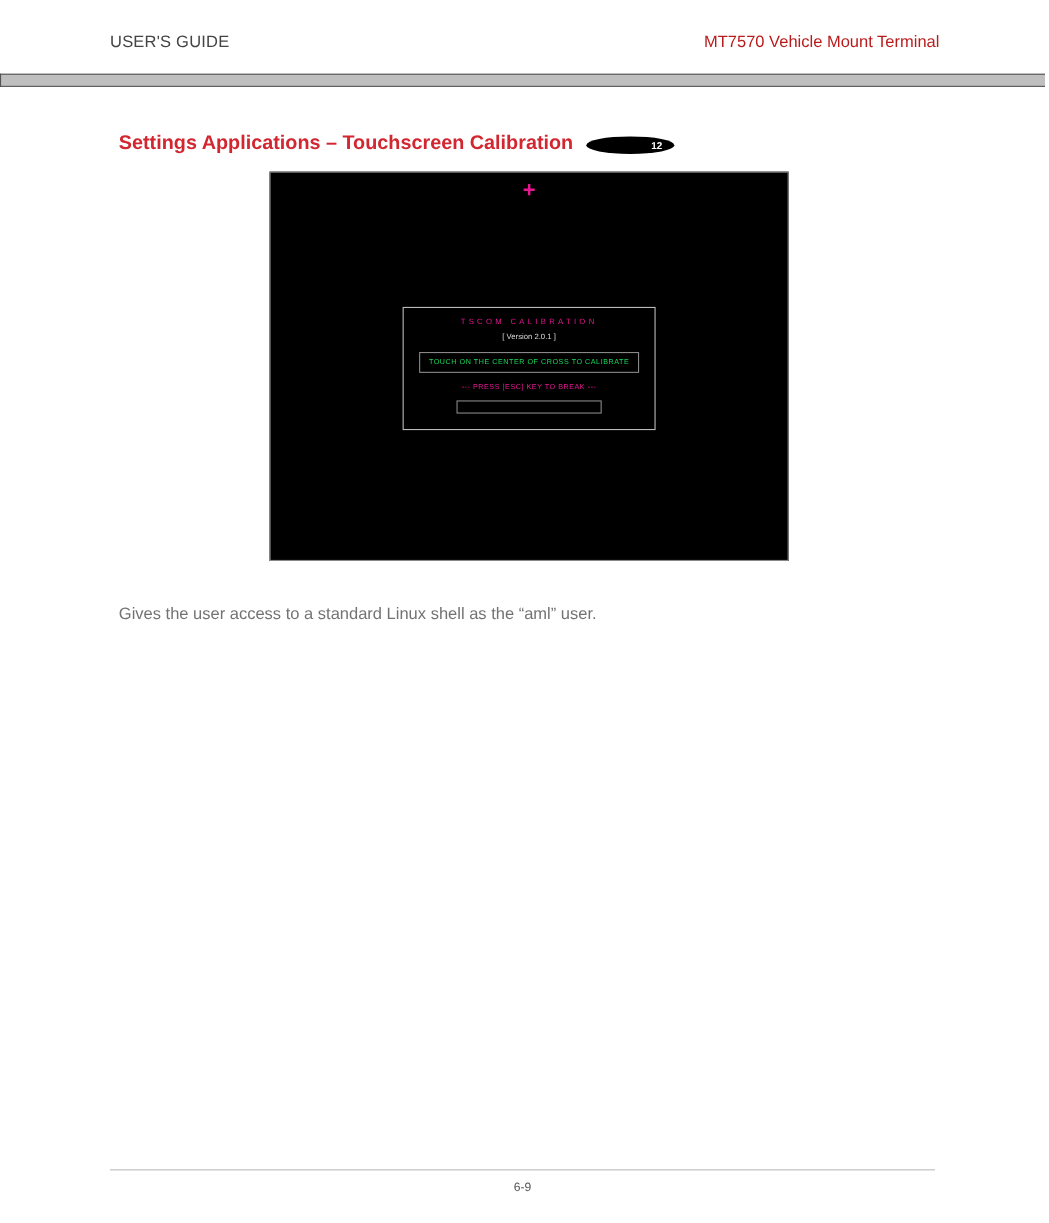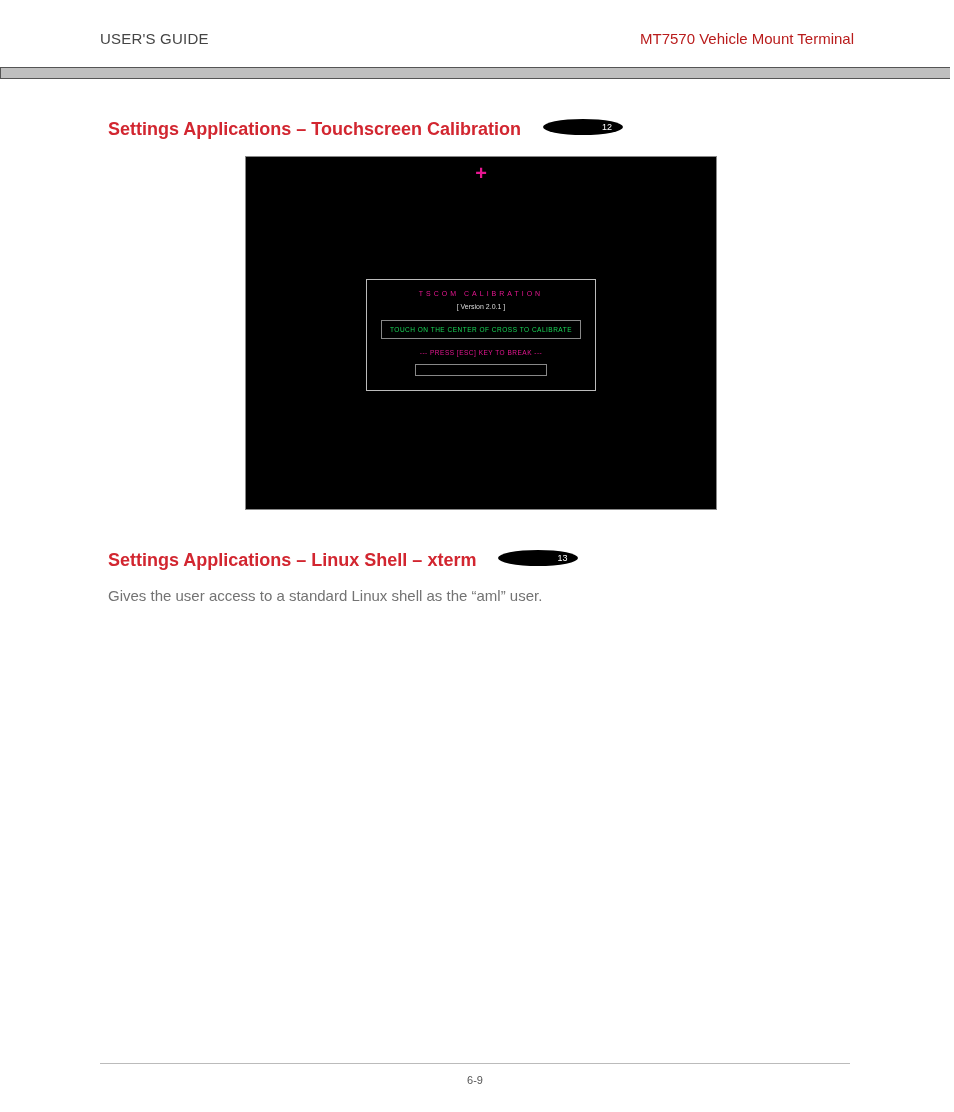--- a/index.html
+++ b/index.html
@@ -39,34 +39,34 @@
   }
   .content {
     padding: 30px 100px 0 108px;
   }
   .section-title {
     color: #d22630;
     font-weight: bold;
     font-size: 18px;
     margin: 10px 0 16px 0;
     display: flex;
-    align-items: flex-start;
-    gap: 22px;
+    align-items: flex-end;
+    gap: 12px;
   }
   .circ {
     display: inline-flex;
     align-items: center;
     justify-content: center;
     width: 32px;
     height: 16px;
     border-radius: 50%;
     background: #000;
     color: #fff;
     font-size: 9px;
-    font-weight: normal;
+    font-weight: bold;
     padding-left: 48px;
   }
   .screenshot-wrap {
     display: flex;
     justify-content: center;
     margin: 10px 0 40px 0;
   }
   .screenshot {
     width: 470px;
     height: 352px;
@@ -171,24 +171,20 @@
         <div class="dialog">
           <div class="dlg-title">TSCOM CALIBRATION</div>
           <div class="dlg-version">[ Version 2.0.1 ]</div>
           <div class="dlg-touch">TOUCH ON THE CENTER OF CROSS TO CALIBRATE</div>
           <div class="dlg-esc">--- PRESS [ESC] KEY TO BREAK ---</div>
           <div class="dlg-bar"></div>
         </div>
       </div>
     </div>
 
-    <div class="section-title">
-      <span>Settings Applications – Linux Shell – xterm</span>
-      <span class="circ">13</span>
-    </div>
 
     <p class="body-text">Gives the user access to a standard Linux shell as the “aml” user.</p>
 
   </div>
 
   <div class="footer">
     <div class="footer-rule"></div>
     <div class="footer-text">6-9</div>
   </div>
 

